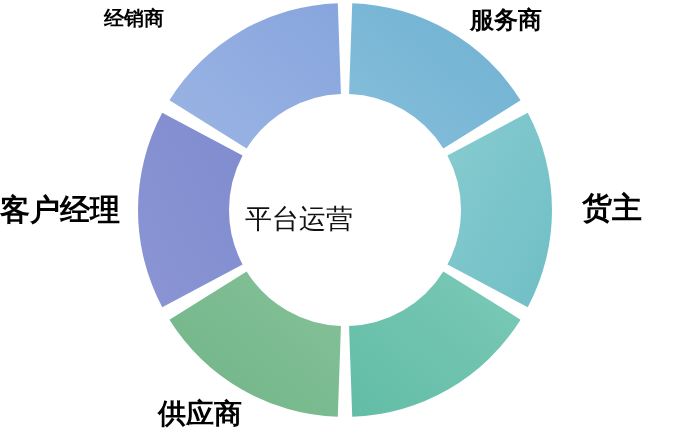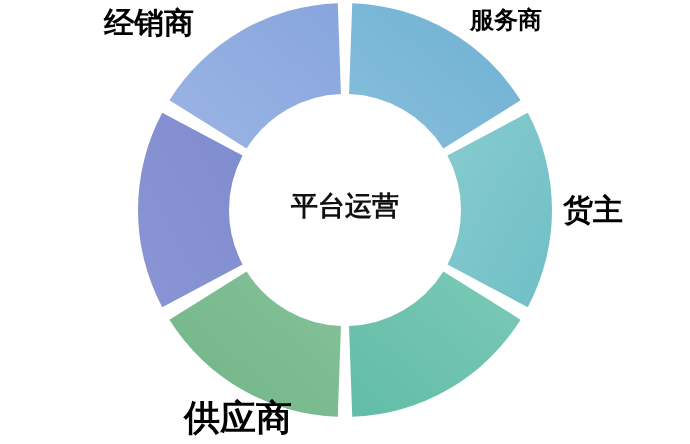--- a/index.html
+++ b/index.html
@@ -33,35 +33,34 @@
     position: absolute;
     font-weight: bold;
     color: #000000;
     white-space: nowrap;
     line-height: 1;
     letter-spacing: 0px;
   }
   .center-label {
     position: absolute;
     left: 245px;
-    top: 193px;
+    top: 206px;
     width: 200px;
-    text-align: center;
     font-size: 27px;
-    font-weight: bold;
+    font-weight: normal;
     color: #111111;
     white-space: nowrap;
     line-height: 1;
   }
   
-  #label-jingxiaoshang { left: 104px; top: 8px;  font-size: 30px; }
+  #label-jingxiaoshang { left: 104px; top: 8px;  font-size: 20px; }
   #label-fuwushang     { left: 470px; top: 8px;  font-size: 24px; }
-  #label-huozhu        { left: 563px; top: 195px; font-size: 30px; }
+  #label-huozhu        { left: 582px; top: 195px; font-size: 30px; font-family: Liberation Mono, monospace; }
   #label-siji          { left: 440px; top: 404px; font-size: 30px; }
-  #label-gongyingshang { left: 158px; top: 400px; font-size: 36px; margin-left: 26px; }
+  #label-gongyingshang { left: 158px; top: 400px; font-size: 28px; }
   #label-kehujingli    { left: 0px;   top: 195px; font-size: 30px; }
 </style>
 </head>
 <body>
 
 <div id="diagram">
 
   <svg class="donut-svg" viewBox="0 0 690 444">
     <defs>
       <linearGradient id="grad-fuwushang" x1="0" y1="1" x2="1" y2="0">
@@ -101,16 +100,17 @@
 
   <div class="seg-label" id="label-jingxiaoshang">经销商</div>
 
   <div class="seg-label" id="label-fuwushang">服务商</div>
 
   <div class="seg-label" id="label-huozhu">货主</div>
 
 
   <div class="seg-label" id="label-gongyingshang">供应商</div>
 
+  <div class="seg-label" id="label-kehujingli">客户经理</div>
 
   <div class="center-label">平台运营</div>
 
 </div>
 
 </body></html>

